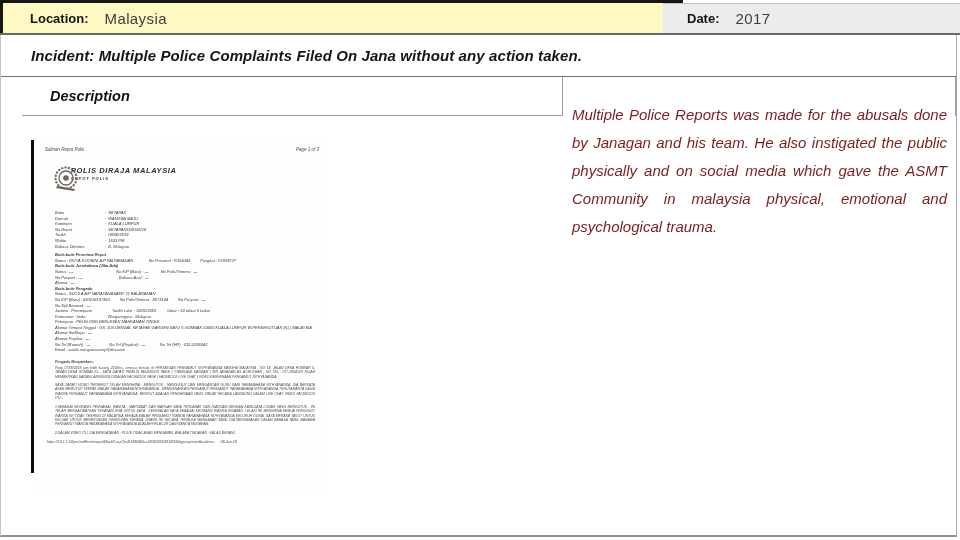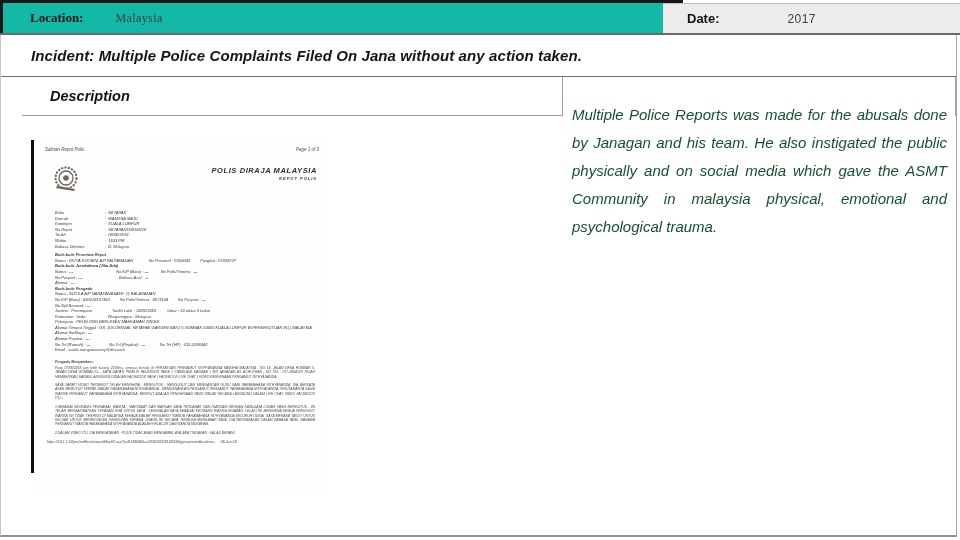--- a/index.html
+++ b/index.html
@@ -1,51 +1,51 @@
 <!DOCTYPE html>
 <html><head>
 <meta charset="utf-8">
 <style>
   html,body{margin:0;padding:0;background:#fff;}
   #slide{position:relative;width:960px;height:540px;background:#ffffff;overflow:hidden;
          font-family:"Liberation Sans",sans-serif;color:#1f1f1f;}
 
   
-  .location-bar{position:absolute;left:0;top:0;width:653px;height:30px;background:#14b8a6;
+  .location-bar{position:absolute;left:0;top:0;width:653px;height:30px;background:#fef9c3;
                 border-top:3px solid #161616;border-left:3px solid #161616;
-                display:flex;align-items:center;padding-left:27px;box-sizing:content-box;font-family:Liberation Serif, serif;}
+                display:flex;align-items:center;padding-left:27px;box-sizing:content-box;}
   .date-bar{position:absolute;left:663px;top:3px;width:297px;height:30px;background:#ececec;
-            border-top:1px solid #c2c2c2;display:flex;align-items:center;padding-left:24px;box-sizing:border-box;gap:36px;}
+            border-top:1px solid #c2c2c2;display:flex;align-items:center;padding-left:24px;box-sizing:border-box;}
   .bar-label{font-weight:bold;font-size:13px;color:#141414;}
-  .bar-value{font-size:12px;color:#3d3d3d;margin-left:32px;letter-spacing:0.4px;}
+  .bar-value{font-size:15px;color:#3d3d3d;margin-left:16px;letter-spacing:0.4px;}
   .topbar-underline{position:absolute;left:0;top:33px;width:960px;height:2px;background:#6a6a6a;}
 
   
   .main-table{position:absolute;left:0;top:35px;width:955px;height:500px;
               border-left:1px solid #c6c6c6;border-right:1px solid #a8a8a8;border-bottom:2px solid #919191;
               display:grid;grid-template-columns:562px 1fr;grid-template-rows:42px 39px 1fr;box-sizing:content-box;font-style:italic;}
   .incident-cell{grid-column:1 / span 2;border-bottom:1px solid #6f6f6f;
                  display:flex;align-items:center;padding-left:30px;}
   .incident-title{font-weight:bold;font-size:15px;color:#161616;letter-spacing:0.1px;}
   .desc-header-cell{border-right:1px solid #9f9f9f;border-bottom:1px solid #9f9f9f;
                     display:flex;align-items:center;padding-left:28px;margin-left:21px;}
   .photos-header-cell{border-bottom:1px solid #9f9f9f;display:flex;align-items:center;padding-left:10px;}
   .col-header{font-weight:bold;font-size:14.5px;color:#141414;}
   .desc-body-cell{border-right:1px solid #9f9f9f;padding:24px 8px 0 9px;box-sizing:border-box;}
-  .desc-text{font-size:15px;line-height:28px;color:#14532d;text-align:justify;}
+  .desc-text{font-size:15px;line-height:28px;color:#7f1d1d;text-align:justify;}
   .photos-body-cell{position:relative;}
 
   
   .photo-doc{position:absolute;left:30px;top:24px;width:296px;height:350px;background:#fefefe;
              font-family:"Liberation Sans",sans-serif;color:#3a3a3a;}
   .scan-edge{position:absolute;left:0;top:0;width:3px;height:333px;background:#0c0c0c;}
   .doc-header{display:flex;justify-content:space-between;padding:7px 8px 0 14px;font-size:4.5px;color:#4a4a4a;}
   .doc-titleblock{position:relative;margin-top:14px;height:34px;}
   .doc-crest{position:absolute;left:22px;top:0;}
-  .doc-title-wrap{padding-left:40px;padding-right:10px;text-align:right;}
+  .doc-title-wrap{padding-left:40px;padding-right:10px;text-align:left;}
   .doc-title{font-weight:bold;font-size:7.5px;letter-spacing:0.6px;color:#2e2e2e;margin-top:8px;}
   .doc-subtitle{font-weight:bold;font-size:4px;letter-spacing:1px;color:#3c3c3c;margin-top:1px;}
   .doc-fields{margin-top:10px;padding-left:24px;padding-right:14px;}
   .doc-field-row{font-size:4px;line-height:5.6px;white-space:pre;}
   .doc-field-label{display:inline-block;width:50px;}
   .doc-body{margin-top:3px;padding-left:24px;padding-right:12px;}
   .doc-line{font-size:4px;line-height:5.6px;white-space:pre-wrap;}
   .doc-statement{padding-left:24px;padding-right:12px;margin-top:7px;font-size:3.6px;font-weight:bold;color:#474747;}
   .doc-paragraphs{padding-left:24px;padding-right:12px;margin-top:2px;}
   .doc-para{font-size:3.4px;line-height:4.4px;color:#4c4c4c;margin-bottom:4px;text-align:justify;}

